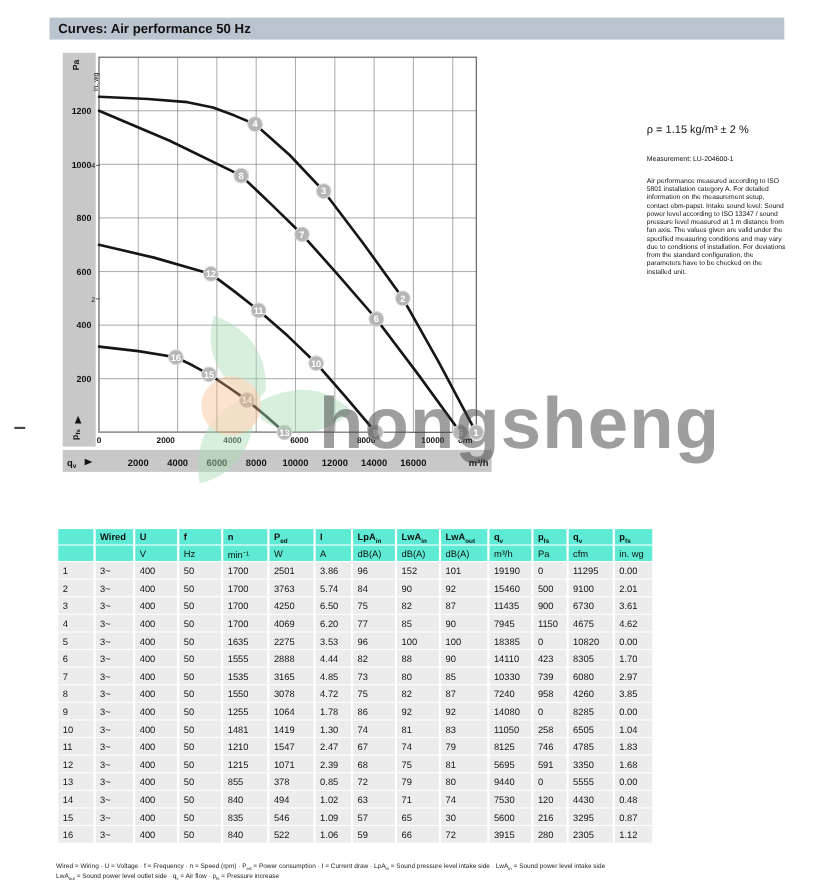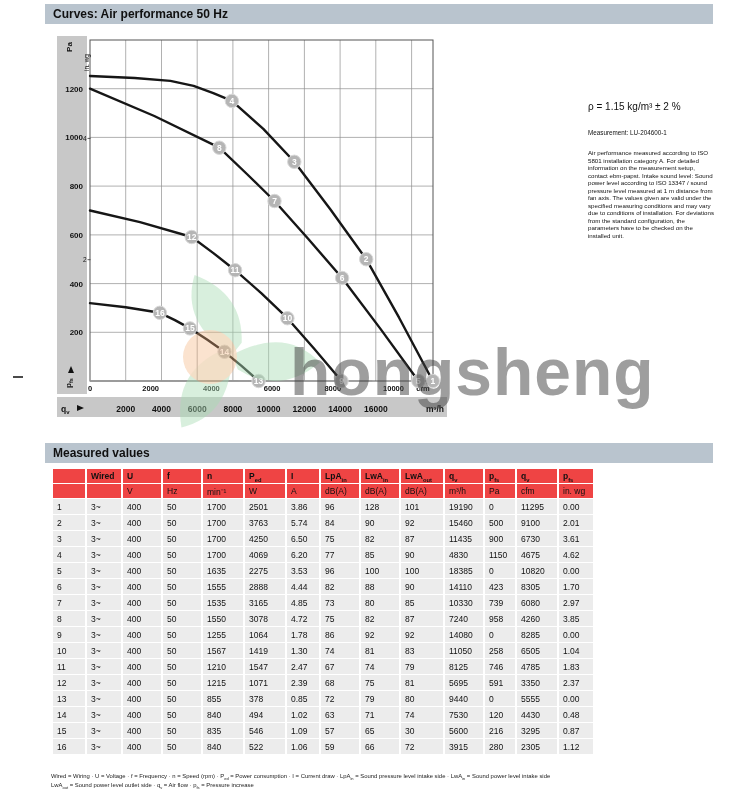--- a/index.html
+++ b/index.html
@@ -1,36 +1,36 @@
 <!DOCTYPE html>
 <html><head>
 <meta charset="utf-8">
 <style>
   html,body{margin:0;padding:0;background:#fff;}
   body{width:750px;height:810px;position:relative;font-family:"Liberation Sans",sans-serif;color:#111;}
-  .page{position:absolute;inset:0;overflow:hidden;}
+  .page{position:absolute;inset:0;overflow:hidden;margin-top:12px;}
   .crop-mark{position:absolute;left:13px;top:376px;width:10px;height:2px;background:#4a4a4a;}
   .bar{position:absolute;left:45px;width:668px;height:20px;background:#b9c4ce;color:#101010;
        font-size:12px;font-weight:bold;line-height:20px;padding-left:8px;box-sizing:border-box;}
   #curves-bar{top:4px;}
   #measured-bar{top:443px;}
   #chart-svg{position:absolute;left:45px;top:33px;}
   #chart-svg text{font-family:"Liberation Sans",sans-serif;}
   .watermark{position:absolute;left:130px;top:265px;width:580px;height:175px;pointer-events:none;z-index:3;}
   .wm-text{position:absolute;left:160px;top:74px;font-size:66px;font-weight:bold;letter-spacing:1px;
            color:#404040;opacity:.5;line-height:66px;white-space:nowrap;}
   .wm-logo{position:absolute;left:6px;top:2px;opacity:.45;}
   .info{position:absolute;left:588px;top:101px;width:128px;}
   .info .rho{font-size:10px;margin:0 0 17px 0;}
   .info .meas{font-size:6.3px;margin:0 0 13px 0;}
   .info .note{font-size:6.15px;line-height:7.55px;text-align:left;}
   #mv-table{position:absolute;left:51px;top:468px;border-collapse:separate;border-spacing:2px 1px;table-layout:fixed;}
   #mv-table th,#mv-table td{background:#ececec;font-size:8.5px;font-weight:normal;text-align:left;
        padding:0 0 0 4px;height:15px;overflow:hidden;white-space:nowrap;}
-  #mv-table thead th{background:#ef4444;font-weight:bold;height:14px;}
+  #mv-table thead th{background:#5eead4;font-weight:bold;height:14px;}
   #mv-table thead tr.units th{font-weight:normal;}
   sub{font-size:68%;line-height:0;}
   .footnote{position:absolute;left:51px;top:772px;width:620px;font-size:5.9px;line-height:9px;color:#222;}
 </style>
 </head>
 <body>
 
 <div class="page">
 
   <div class="crop-mark"></div>
@@ -190,23 +190,20 @@
     </svg>
     <span class="wm-text">hongsheng</span>
   </div>
 
   <div class="info">
     <p class="rho">ρ = 1.15 kg/m³ ± 2 %</p>
     <p class="meas">Measurement: LU-204600-1</p>
     <p class="note">Air performance measured according to ISO 5801 installation category A. For detailed information on the measurement setup, contact ebm-papst. Intake sound level: Sound power level according to ISO 13347 / sound pressure level measured at 1 m distance from fan axis. The values given are valid under the specified measuring conditions and may vary due to conditions of installation. For deviations from the standard configuration, the parameters have to be checked on the installed unit.</p>
   </div>
 
-  <div class="bar" id="measured-bar">
-    <span>Measured values</span>
-  </div>
 
   <table id="mv-table">
       <colgroup>
         <col style="width: 32px;">
         <col style="width: 34px;">
         <col style="width: 38px;">
         <col style="width: 38px;">
         <col style="width: 40px;">
         <col style="width: 40px;">
         <col style="width: 32px;">
@@ -255,21 +252,21 @@
     <tbody>
         <tr>
           <td>1</td>
           <td>3~</td>
           <td>400</td>
           <td>50</td>
           <td>1700</td>
           <td>2501</td>
           <td>3.86</td>
           <td>96</td>
-          <td>128</td>
+          <td>152</td>
           <td>101</td>
           <td>19190</td>
           <td>0</td>
           <td>11295</td>
           <td>0.00</td>
         </tr>
         <tr>
           <td>2</td>
           <td>3~</td>
           <td>400</td>
@@ -305,21 +302,21 @@
           <td>4</td>
           <td>3~</td>
           <td>400</td>
           <td>50</td>
           <td>1700</td>
           <td>4069</td>
           <td>6.20</td>
           <td>77</td>
           <td>85</td>
           <td>90</td>
-          <td>4830</td>
+          <td>7945</td>
           <td>1150</td>
           <td>4675</td>
           <td>4.62</td>
         </tr>
         <tr>
           <td>5</td>
           <td>3~</td>
           <td>400</td>
           <td>50</td>
           <td>1635</td>
@@ -395,21 +392,21 @@
           <td>14080</td>
           <td>0</td>
           <td>8285</td>
           <td>0.00</td>
         </tr>
         <tr>
           <td>10</td>
           <td>3~</td>
           <td>400</td>
           <td>50</td>
-          <td>1567</td>
+          <td>1481</td>
           <td>1419</td>
           <td>1.30</td>
           <td>74</td>
           <td>81</td>
           <td>83</td>
           <td>11050</td>
           <td>258</td>
           <td>6505</td>
           <td>1.04</td>
         </tr>
@@ -436,21 +433,21 @@
           <td>50</td>
           <td>1215</td>
           <td>1071</td>
           <td>2.39</td>
           <td>68</td>
           <td>75</td>
           <td>81</td>
           <td>5695</td>
           <td>591</td>
           <td>3350</td>
-          <td>2.37</td>
+          <td>1.68</td>
         </tr>
         <tr>
           <td>13</td>
           <td>3~</td>
           <td>400</td>
           <td>50</td>
           <td>855</td>
           <td>378</td>
           <td>0.85</td>
           <td>72</td>

